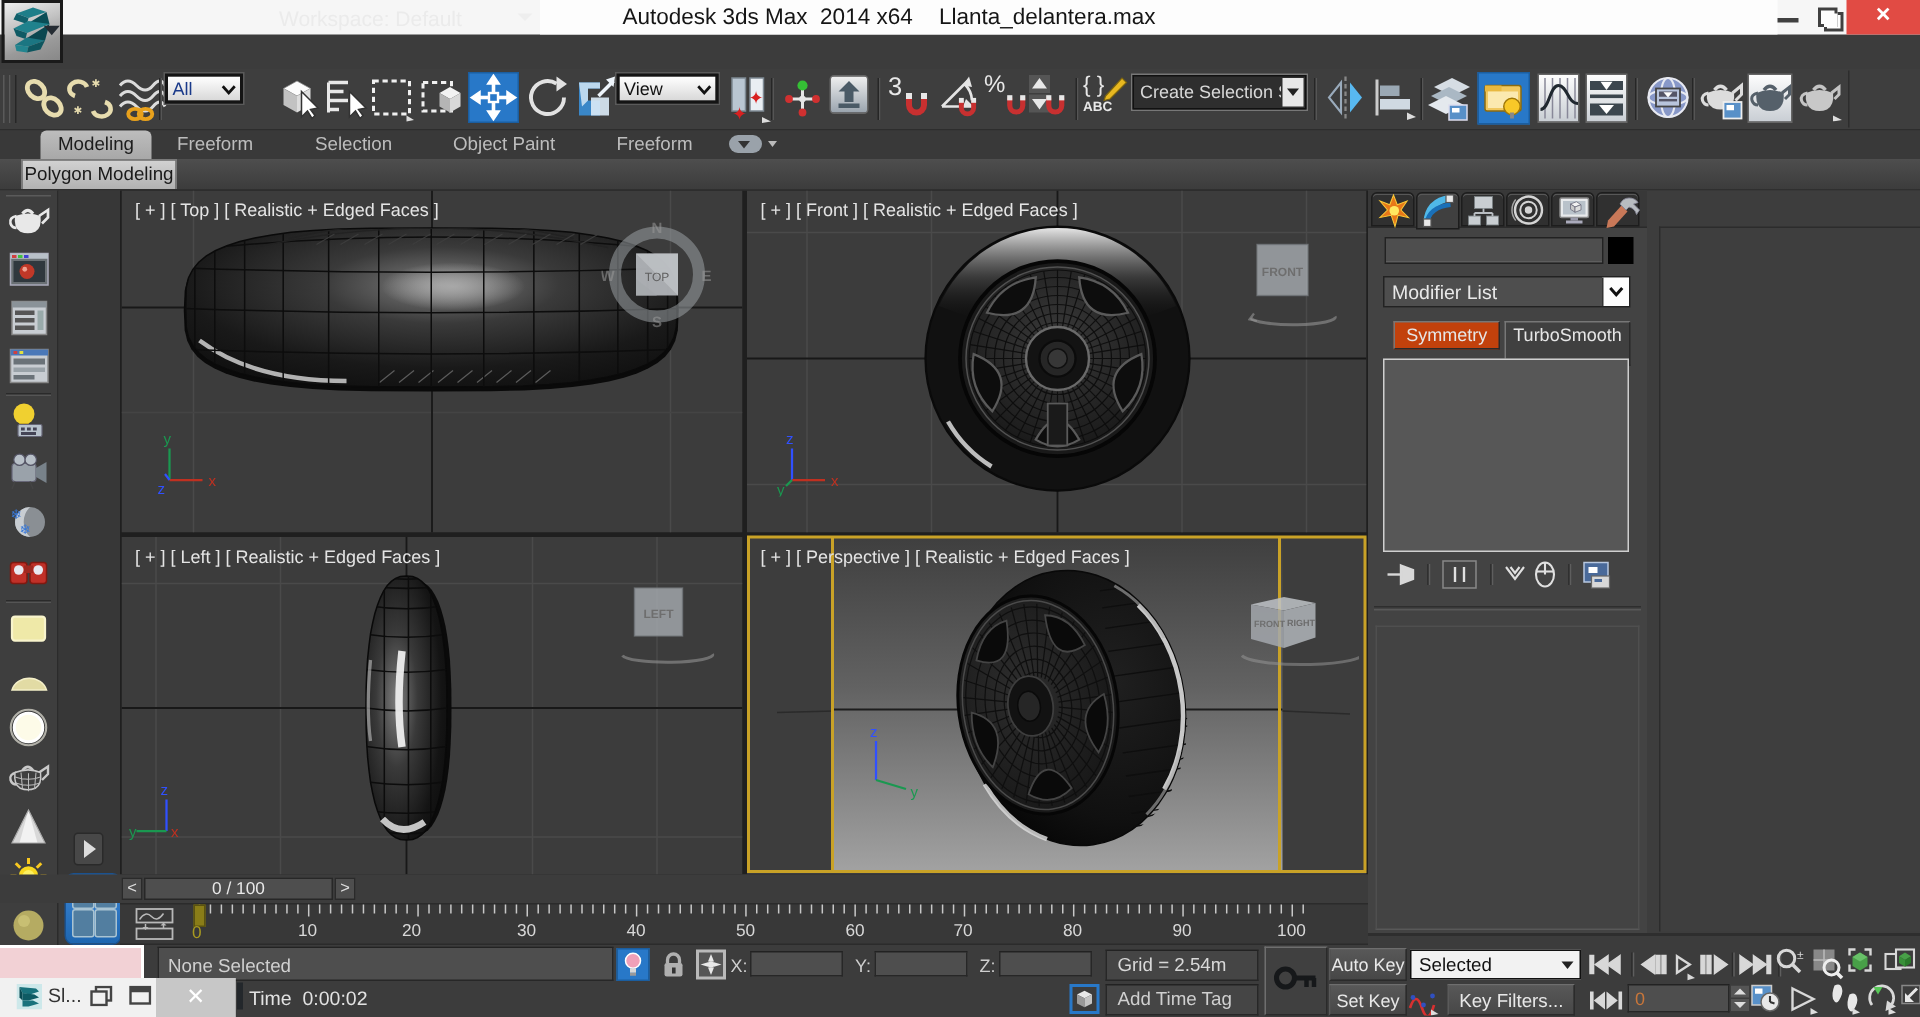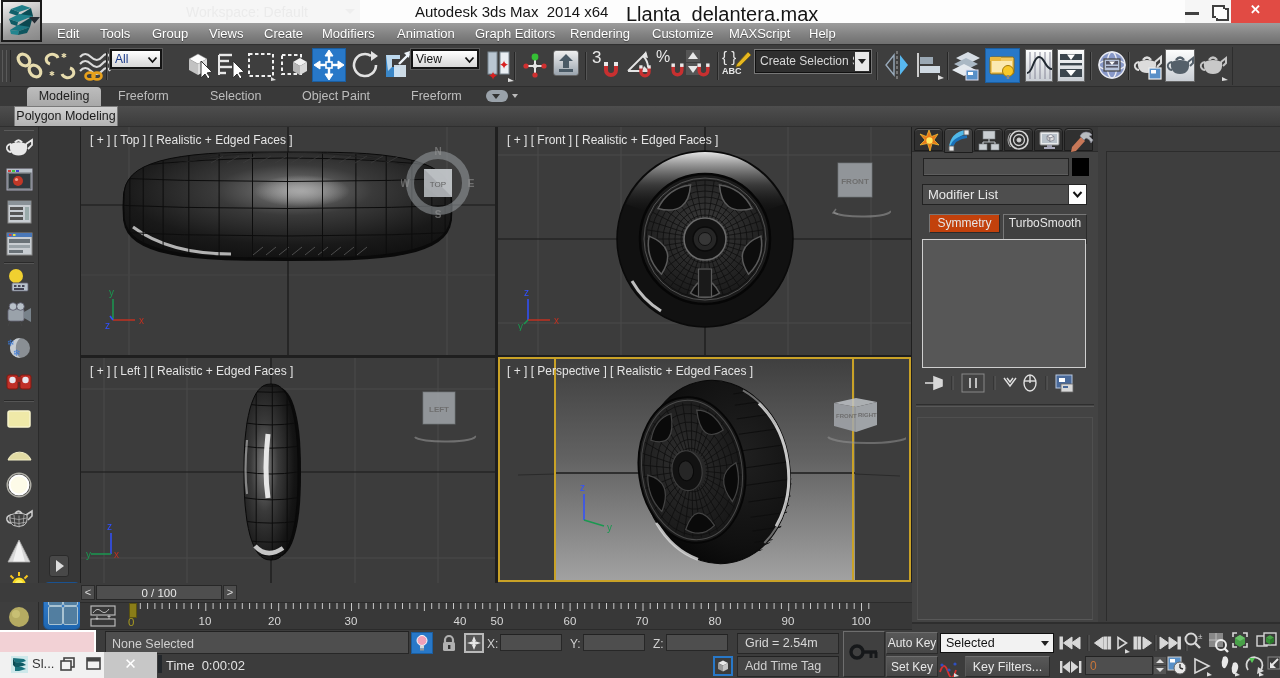--- a/index.html
+++ b/index.html
@@ -9,21 +9,21 @@
 .btn{position:absolute;background:linear-gradient(#585858,#474747);border:1px solid #2b2b2b;border-top-color:#6e6e6e;border-left-color:#5a5a5a;box-sizing:border-box;color:#e8e8e8;text-align:center;}
 .ticon{position:absolute;}
 </style></head><body>
 <div id="root">
 
 <div class="abs" style="left:0;top:0;width:1280px;height:23px;background:#f6f6f6;"></div>
 <div class="abs" style="left:360px;top:0;width:825px;height:23px;background:#fdfdfd;"></div>
 <div class="abs" style="left:186px;top:4px;color:#ebebeb;font-size:14px;">Workspace: Default</div>
 <div class="abs" style="left:345px;top:9px;width:0;height:0;border-left:5px solid transparent;border-right:5px solid transparent;border-top:5px solid #eee;"></div>
 <div class="abs" style="left:415px;top:3px;color:#151515;font-size:15px;">Autodesk 3ds Max&nbsp; 2014 x64</div>
-<div class="abs" style="left:626px;top:3px;color:#151515;font-size:20px;">Llanta_delantera.max</div>
+<div class="abs" style="left:626px;top:3px;color:#151515;font-size:15px;">Llanta_delantera.max</div>
 <div class="abs" style="left:1185px;top:12px;width:14px;height:3px;background:#404040;"></div>
 <div class="abs" style="left:1216px;top:8px;width:9px;height:9px;border:2px solid #404040;background:#fdfdfd;"></div>
 <div class="abs" style="left:1212px;top:5px;width:9px;height:9px;border:2px solid #404040;background:#fdfdfd;"></div>
 <div class="abs" style="left:1216px;top:9px;width:9px;height:9px;background:#fdfdfd;"></div>
 <div class="abs" style="left:1231px;top:0;width:49px;height:23px;background:#e14b44;"></div>
 <div class="abs" style="left:1231px;top:2px;width:49px;color:#fff;text-align:center;font-size:13px;font-weight:bold;">✕</div>
 
 <div class="abs" style="z-index:9;left:1px;top:0px;width:41px;height:42px;background:linear-gradient(160deg,#efefef 0%,#c2c2c2 40%,#9a9a9a 70%,#888 100%);border:2px solid #1a1a1a;box-sizing:border-box;"></div>
 <svg class="abs" style="z-index:9;left:5px;top:3px" width="36" height="36" viewBox="0 0 36 36">
 <polygon points="6,6 17,2 26,5 14,9" fill="#1e7e89"></polygon>
@@ -33,34 +33,20 @@
 <polygon points="4,16 13,19 12,23 6,21" fill="#0f5a64"></polygon>
 <polygon points="12,23 28,13 25,24 13,27" fill="#0b4750"></polygon>
 <polygon points="5,27 13,22 25,24 14,28" fill="#1b7682"></polygon>
 <polygon points="5,27 14,28 13,32 6,31" fill="#23858f"></polygon>
 <polygon points="13,32 14,28 25,24 22,30" fill="#0e565f"></polygon>
 </svg>
 <svg class="abs" style="z-index:9;left:29px;top:17px" width="11" height="7" viewBox="0 0 11 7">
       <polygon points="0,0 11,0 5.5,6.5" fill="#252c33"></polygon>
     </svg>
 
-<div class="abs" style="left:0;top:23px;width:1280px;height:22px;background:linear-gradient(#9d9d9d,#828282 55%,#6f6f6f);border-bottom:1px solid #303030;box-sizing:border-box;">
-<div class="menuitem" style="left:57px;">Edit</div>
-<div class="menuitem" style="left:100px;">Tools</div>
-<div class="menuitem" style="left:152px;">Group</div>
-<div class="menuitem" style="left:209px;">Views</div>
-<div class="menuitem" style="left:264px;">Create</div>
-<div class="menuitem" style="left:322px;">Modifiers</div>
-<div class="menuitem" style="left:397px;">Animation</div>
-<div class="menuitem" style="left:475px;">Graph Editors</div>
-<div class="menuitem" style="left:570px;">Rendering</div>
-<div class="menuitem" style="left:652px;">Customize</div>
-<div class="menuitem" style="left:729px;">MAXScript</div>
-<div class="menuitem" style="left:809px;">Help</div>
-</div>
 <div class="abs" style="left:0;top:46px;width:1280px;height:41px;background:#3e3e3e;border-bottom:1px solid #2d2d2d;box-sizing:border-box;"></div>
 <div class="abs" style="left:2px;top:50px;width:3px;height:32px;border-left:1px solid #5a5a5a;border-right:1px solid #262626;"></div>
 <div class="abs" style="left:6px;top:50px;width:3px;height:32px;border-left:1px solid #5a5a5a;border-right:1px solid #262626;"></div>
 <div class="abs" style="left:1232px;top:47px;width:1px;height:38px;background:#2d2d2d;"></div>
 <svg class="ticon" style="left:14px;top:50px" width="32" height="32" viewBox="0 0 32 32">
 <g stroke="#e7dcae" stroke-width="3.2" fill="none">
 <ellipse cx="10" cy="10" rx="6.5" ry="5" transform="rotate(45 10 10)"></ellipse>
 <ellipse cx="21" cy="21" rx="6.5" ry="5" transform="rotate(45 21 21)"></ellipse>
 </g>
     </svg>
@@ -1050,21 +1036,21 @@
       <line x1="704.4" y1="1" x2="704.4" y2="7" stroke="#c8c8c8" stroke-width="1"></line>
       <line x1="711.6" y1="1" x2="711.6" y2="7" stroke="#c8c8c8" stroke-width="1"></line>
       <line x1="718.9" y1="1" x2="718.9" y2="7" stroke="#c8c8c8" stroke-width="1"></line>
       <line x1="726.2" y1="1" x2="726.2" y2="7" stroke="#c8c8c8" stroke-width="1"></line>
       <line x1="733.5" y1="1" x2="733.5" y2="9" stroke="#c8c8c8" stroke-width="1"></line>
       <line x1="740.8" y1="1" x2="740.8" y2="7" stroke="#c8c8c8" stroke-width="1"></line>
     </svg>
 <div class="abs" style="left:195px;top:615px;width:20px;text-align:center;color:#d8d8d8;font-size:11.5px;">10</div>
 <div class="abs" style="left:268px;top:615px;width:20px;text-align:left;color:#d8d8d8;font-size:11.5px;">20</div>
 <div class="abs" style="left:341px;top:615px;width:20px;text-align:center;color:#d8d8d8;font-size:11.5px;">30</div>
-<div class="abs" style="left:414px;top:615px;width:20px;text-align:center;color:#d8d8d8;font-size:11.5px;margin-left:36px;">40</div>
+<div class="abs" style="left:414px;top:615px;width:20px;text-align:center;color:#d8d8d8;font-size:11.5px;">40</div>
 <div class="abs" style="left:487px;top:615px;width:20px;text-align:center;color:#d8d8d8;font-size:11.5px;">50</div>
 <div class="abs" style="left:560px;top:615px;width:20px;text-align:center;color:#d8d8d8;font-size:11.5px;">60</div>
 <div class="abs" style="left:632px;top:615px;width:20px;text-align:center;color:#d8d8d8;font-size:11.5px;">70</div>
 <div class="abs" style="left:705px;top:615px;width:20px;text-align:center;color:#d8d8d8;font-size:11.5px;">80</div>
 <div class="abs" style="left:778px;top:615px;width:20px;text-align:center;color:#d8d8d8;font-size:11.5px;">90</div>
 <div class="abs" style="left:851px;top:615px;width:20px;text-align:center;color:#d8d8d8;font-size:11.5px;">100</div>
 <div class="abs" style="left:129px;top:603px;width:8px;height:15px;background:#8a7d18;border:1px solid #5a5210;box-sizing:border-box;"></div>
 <div class="abs" style="left:128px;top:616px;color:#a89a20;font-size:11.5px;">0</div>
 <div class="abs" style="left:0;top:630px;width:1280px;height:48px;background:#3c3c3c;"></div>
 <div class="abs" style="left:912px;top:622px;width:368px;height:2px;background:#2e2e2e;"></div>

